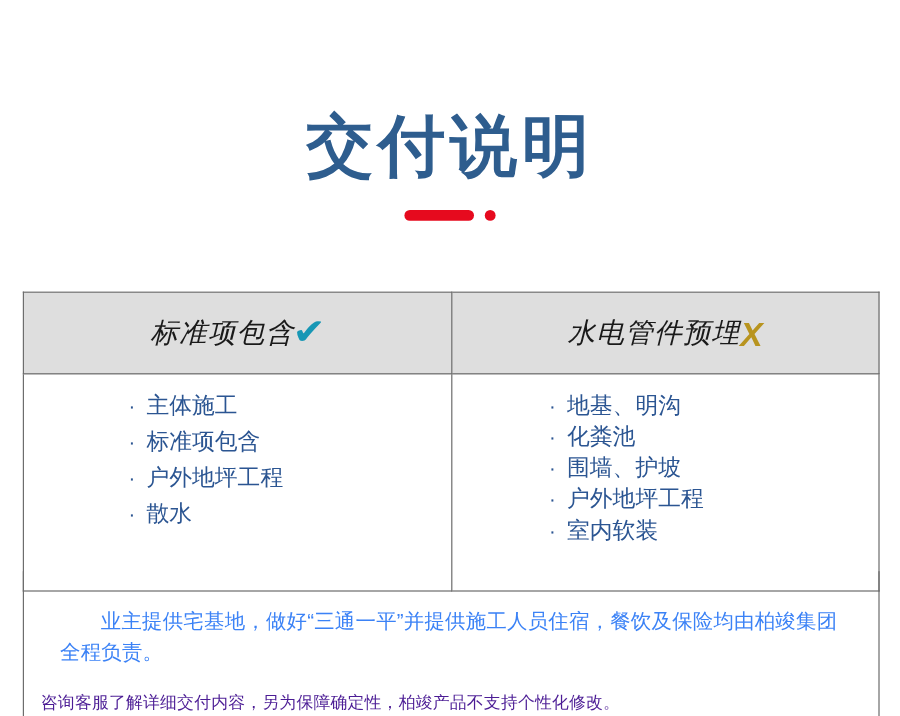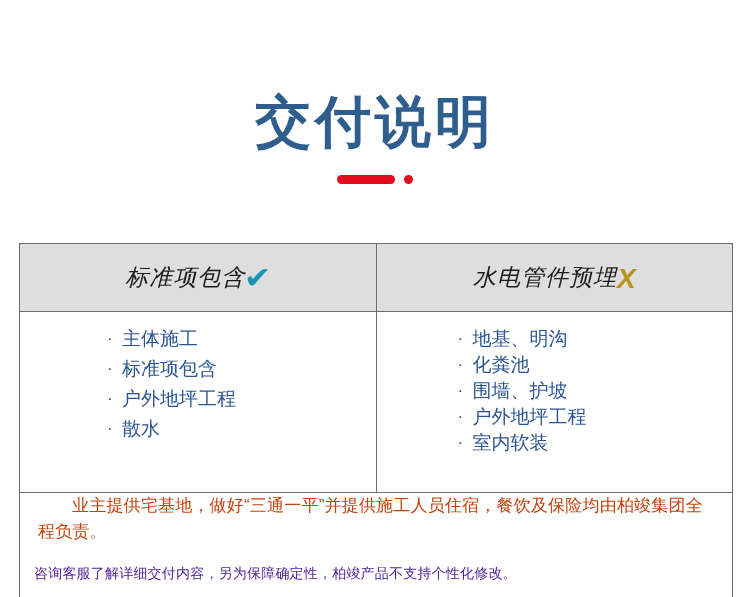--- a/index.html
+++ b/index.html
@@ -138,25 +138,25 @@
     top: 476px;
     width: 714px;
     border-left: 1px solid #6d6d6d;
     border-right: 1px solid #6d6d6d;
     border-bottom: 0;
     box-sizing: border-box;
     padding: 13px 12px 0 14px;
     height: 121px;
   }
   .footer-note {
-    color: #c2410c;
+    color: #3b82f6;
     font-size: 17px;
     line-height: 1.55;
     text-indent: 34px;
-    margin: 4px;
+    margin: 16px;
     letter-spacing: 0.2px;
   }
   .footer-sub {
     color: #4c1d95;
     font-size: 14px;
     line-height: 1.5;
     margin: 17px 0 0 0;
     letter-spacing: 0.2px;
   }
 </style>

